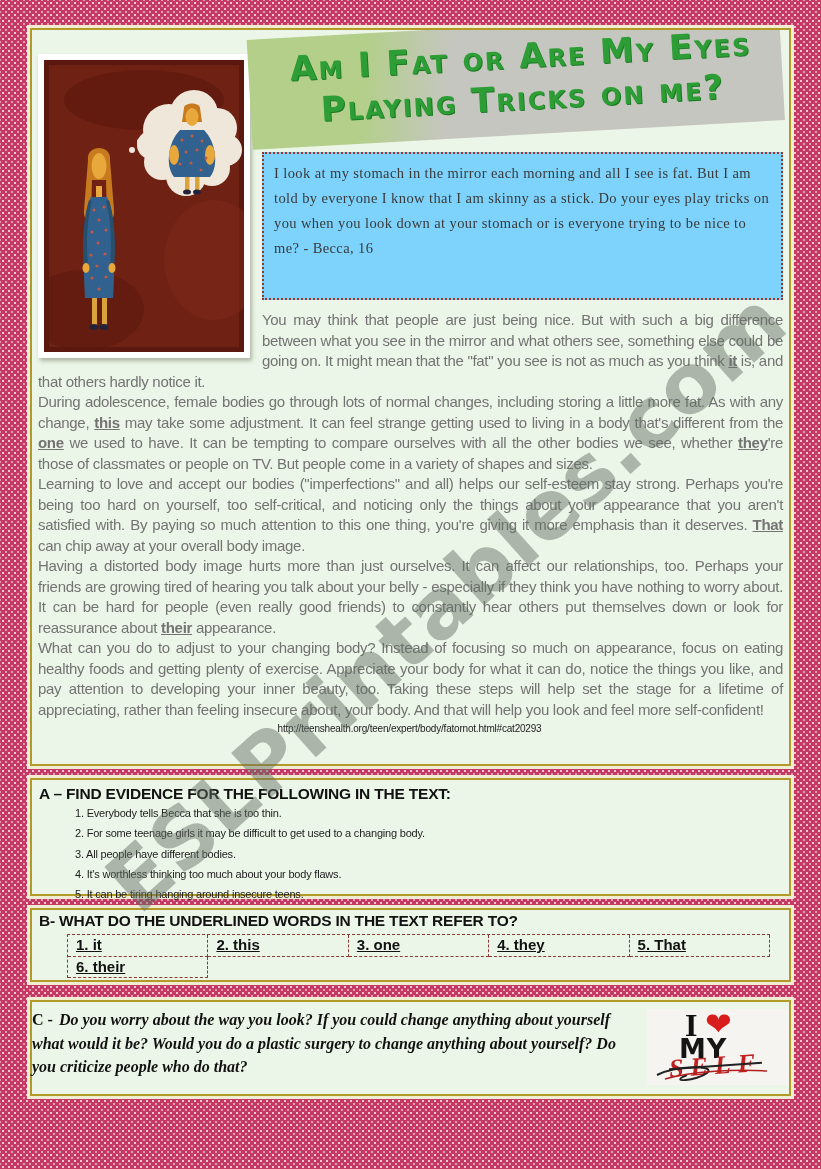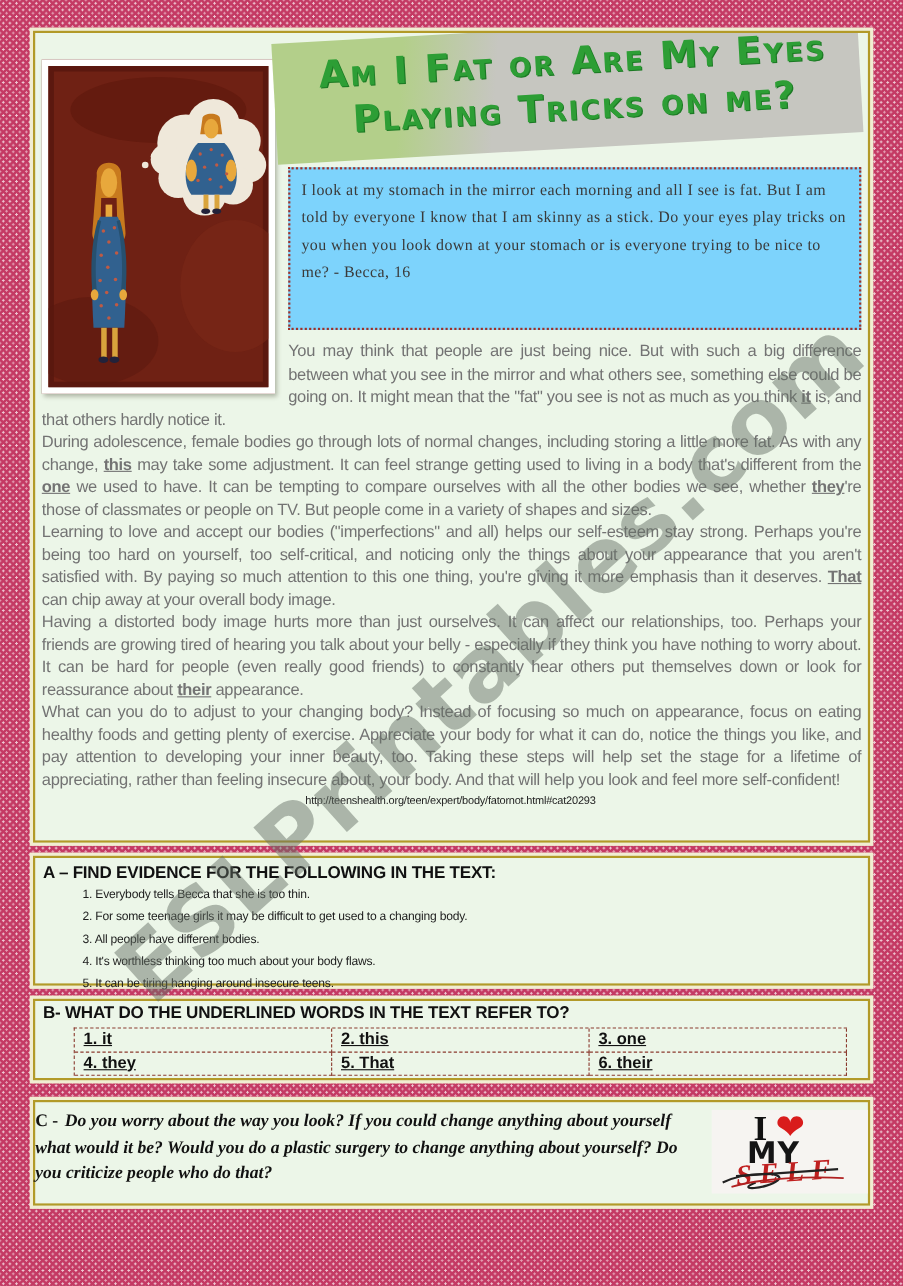--- a/index.html
+++ b/index.html
@@ -63,21 +63,21 @@
   .para{margin:0;}
   .uw{text-decoration:underline;font-weight:bold;}
   .source-url{text-align:center;font-size:10px;color:#222;margin-top:3px;padding-right:2px;letter-spacing:-.2px;}
   
   .section-a{height:118px;margin-bottom:12px;padding:5px 7px;}
   .section-b{height:74px;margin-bottom:18px;padding:2px 7px;}
   .section-c{height:96px;padding:6px 0;display:flex;gap:12px;}
   .sec-header{font-size:15.5px;font-weight:bold;color:#111;letter-spacing:-.2px;}
   .a-item{font-size:11px;line-height:20.3px;color:#1c1c1c;margin-left:36px;letter-spacing:-.2px;}
   .b-grid{
-    display:grid;grid-template-columns:repeat(3,1fr);
+    display:grid;grid-template-columns:repeat(5,1fr);
     margin:4px 12px 0 28px;
     border-top:1px dashed #8a3a2e;border-left:1px dashed #8a3a2e;
   }
   .b-cell{
     border-right:1px dashed #8a3a2e;border-bottom:1px dashed #8a3a2e;
     padding:0 8px;font-size:15px;line-height:20.5px;color:#111;
   }
   .b-cell .b-u{font-weight:bold;text-decoration:underline;}
   .c-text{flex:1;font-family:"Liberation Serif", serif;font-size:16px;line-height:23.5px;color:#111;}
   .c-label{font-weight:bold;font-style:normal;margin-right:6px;}

